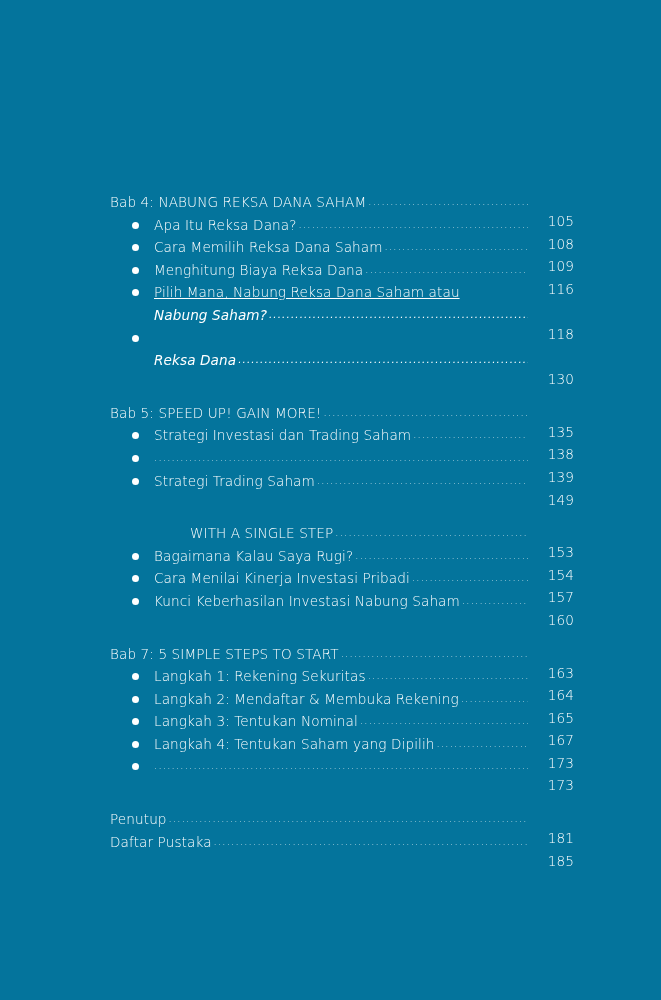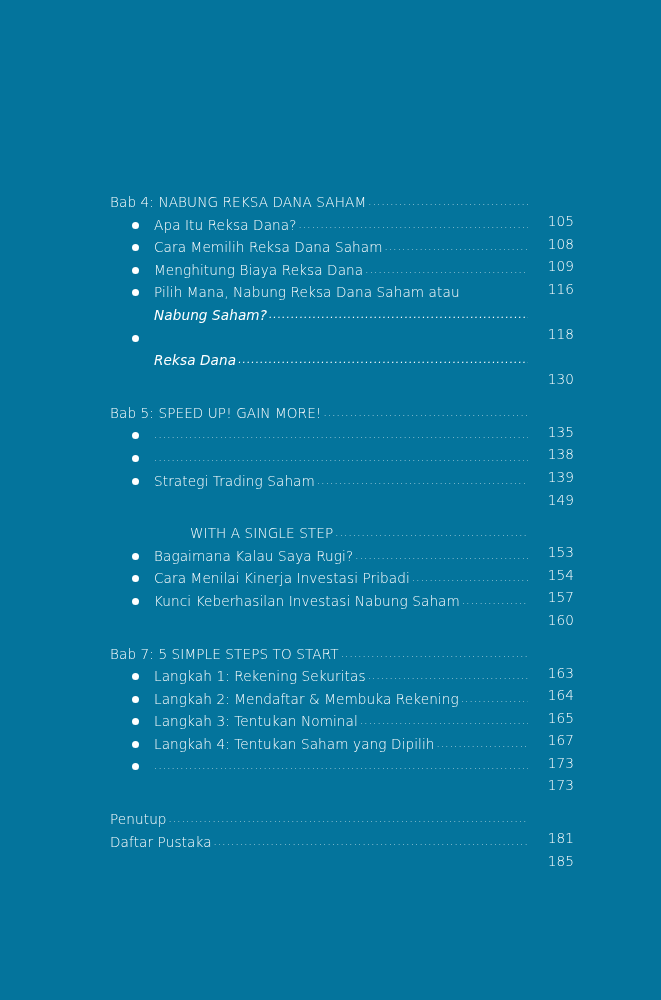--- a/index.html
+++ b/index.html
@@ -64,21 +64,21 @@
     .bullet {
       position: absolute;
       left: 22px;
       top: 8px;
       width: 7px;
       height: 7px;
       border-radius: 50%;
       background: #ffffff;
     }
     .gap { height: 30px; }
-    .plain .text-wrap .t { padding-right: 0; }
+    .plain .text-wrap .t { padding-right: 0; text-decoration: underline; }
   </style>
 </head>
 <body>
 
 <div class="toc">
 
   <div class="line">
     <div class="text-wrap">
         <span class="t">Bab 4: NABUNG REKSA DANA SAHAM</span>
         <span class="dots">....................................................................................................................................</span>
@@ -138,20 +138,21 @@
   <div class="line">
     <div class="text-wrap">
         <span class="t">Bab 5: SPEED UP! GAIN MORE!</span>
         <span class="dots">....................................................................................................................................</span>
       </div>
     <span class="page">135</span>
   </div>
   <div class="line sub">
     <span class="bullet"></span>
     <div class="text-wrap">
+        <span class="t">Strategi Investasi dan Trading Saham</span>
         <span class="dots">....................................................................................................................................</span>
       </div>
     <span class="page">138</span>
   </div>
   <div class="line sub">
     <span class="bullet"></span>
     <div class="text-wrap">
         <span class="dots">....................................................................................................................................</span>
       </div>
     <span class="page">139</span>

